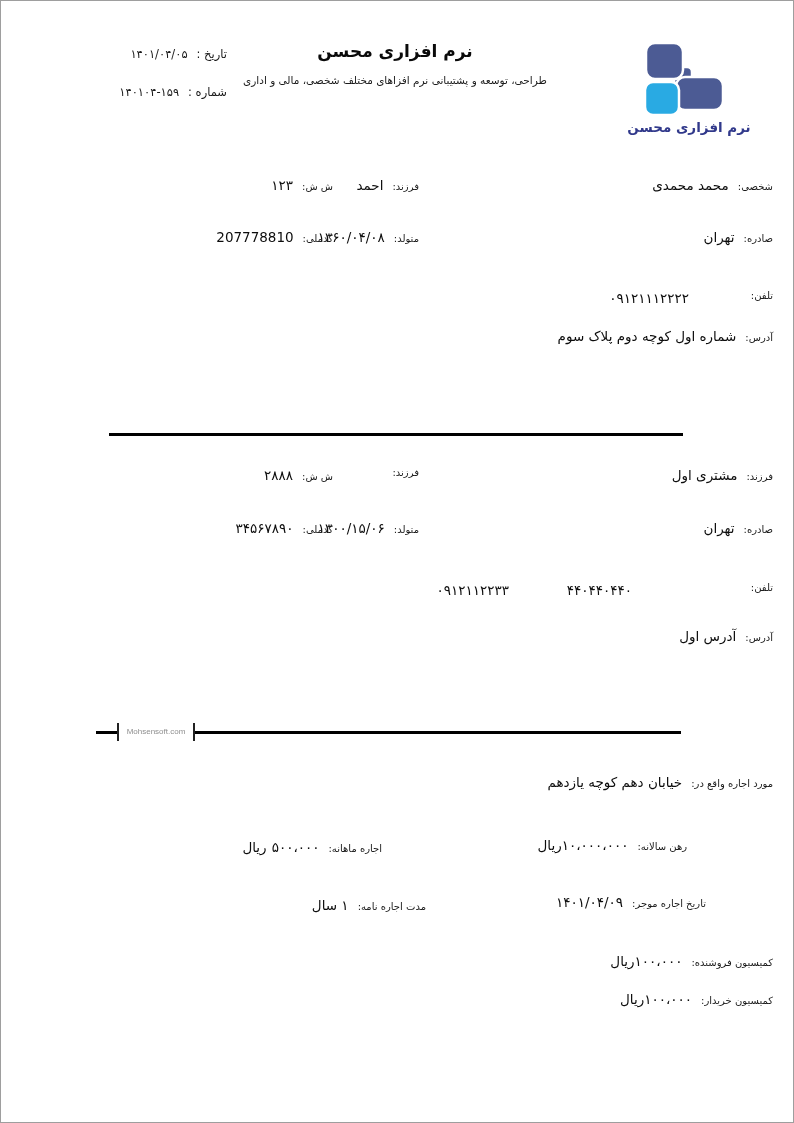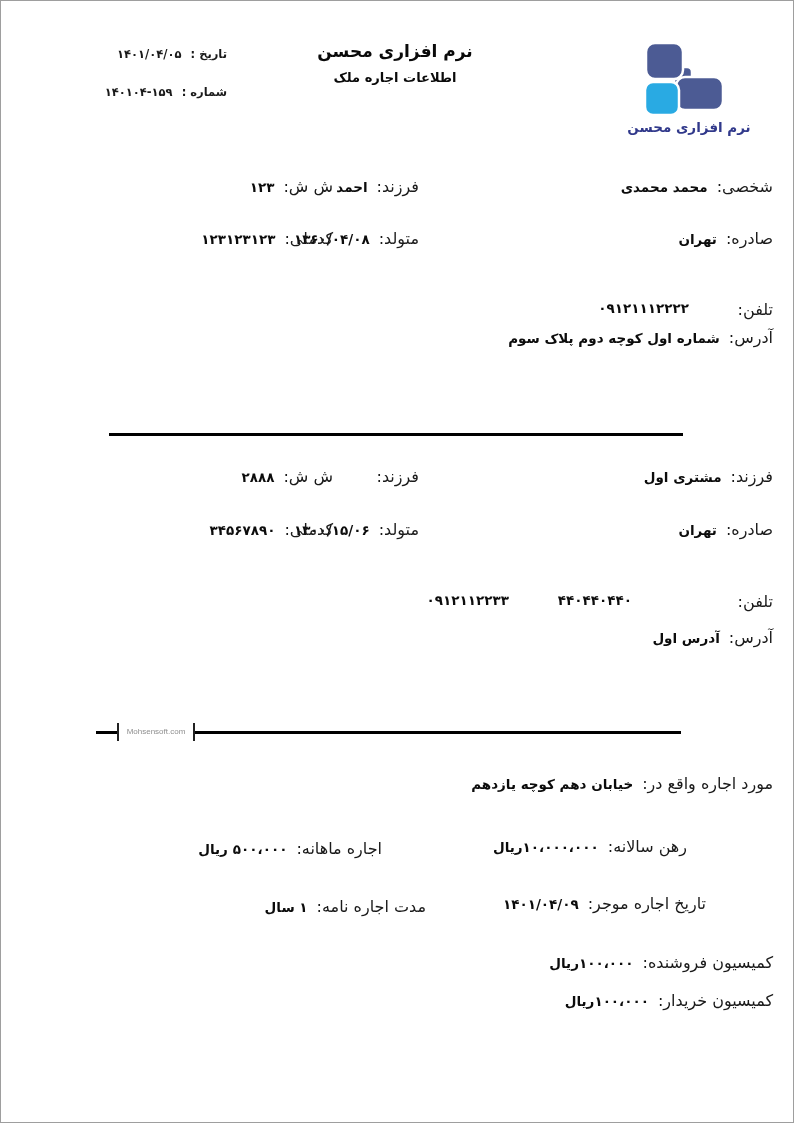--- a/index.html
+++ b/index.html
@@ -15,26 +15,26 @@
     overflow:hidden;
   }
   .pair {
     position:absolute;
     display:flex;
     align-items:baseline;
     gap:9px;
     white-space:nowrap;
   }
   .row { position:absolute; left:0; right:0; height:22px; }
-  .row .lbl, .row .val { position:absolute; top:18px; white-space:nowrap; }
-  .lbl { font-size:16px; color:#1a1a1a; font-weight:normal; }
-  .val { font-size:13.5px; font-weight:bold; color:#0c0c0c; }
+  .row .lbl, .row .val { position:absolute; top:8px; white-space:nowrap; }
+  .lbl { font-size:10px; color:#1a1a1a; font-weight:normal; }
+  .val { font-size:13.5px; font-weight:normal; color:#0c0c0c; }
   .money { display:inline-flex; direction:rtl; gap:0; align-items:baseline; }
   .money.sp { gap:5px; }
-  .hpair .lbl, .hpair .hval { font-size:11.5px;font-weight:bold; }
+  .hpair .lbl, .hpair .hval { font-size:11.5px; }
   .hval { font-weight:normal; color:#1a1a1a; }
   .header-center {
     position:absolute; top:40px; right:238px; width:320px;
     text-align:center;
   }
   .company-name { font-size:17px; font-weight:bold; color:#0a0a0a; }
   .company-tagline { font-size:10.5px; margin-top:13px; color:#1a1a1a; }
   .document-title { font-size:13px; font-weight:bold; margin-top:9px; color:#0a0a0a; }
   .logo-wrap { position:absolute; top:30px; right:34px; width:140px; height:112px; }
   .logo-caption {
@@ -60,21 +60,21 @@
     <span class="lbl">تاریخ :</span>
     <span class="hval" dir="ltr">۱۴۰۱/۰۴/۰۵</span>
   </div>
   <div class="pair hpair" style="top:84px; right:566px">
     <span class="lbl">شماره :</span>
     <span class="hval" dir="ltr">۱۴۰۱۰۴-۱۵۹</span>
   </div>
 
   <div class="header-center">
     <div class="company-name">نرم افزاری محسن</div>
-    <div class="document-title">اطلاعات اجاره ملک</div>
+    <div class="company-tagline">طراحی، توسعه و پشتیبانی نرم افزاهای مختلف شخصی، مالی و اداری</div>
   </div>
 
   <div class="logo-wrap">
     <svg width="140" height="86" viewBox="0 0 140 86">
       <rect x="55" y="36" width="18" height="18" rx="5" stroke="#fff" stroke-width="2.5" fill="#4c5b94"></rect>
       <rect x="27" y="12" width="37" height="36" rx="9" stroke="#fff" stroke-width="2.5" fill="#4c5b94"></rect>
       <rect x="57" y="46" width="47" height="33" rx="9" stroke="#fff" stroke-width="2.5" fill="#4c5b94"></rect>
       <rect x="26" y="51" width="34" height="33" rx="8" stroke="#fff" stroke-width="2.5" fill="#29aae3"></rect>
     </svg>
     <div class="logo-caption">نرم افزاری محسن</div>
@@ -96,21 +96,21 @@
   <div class="pair" style="top:228px; right:20px">
     <span class="lbl">صادره:</span>
     <span class="val">تهران</span>
   </div>
   <div class="pair" style="top:228px; right:374px">
     <span class="lbl">متولد:</span>
     <span class="val" dir="ltr">۱۳۶۰/۰۴/۰۸</span>
   </div>
   <div class="pair" style="top:228px; right:460px">
     <span class="lbl">کدملی:</span>
-    <span class="val" dir="ltr">۱۲۳۱۲۳۱۲۳</span>
+    <span class="val" dir="ltr">207778810</span>
   </div>
 
   <div class="row" style="top:281px">
     <span class="lbl" style="right:20px">تلفن:</span>
     <span class="val" dir="ltr" style="right:104px">۰۹۱۲۱۱۱۲۲۲۲</span>
   </div>
 
   <div class="pair" style="top:327px; right:20px">
     <span class="lbl">آدرس:</span>
     <span class="val">شماره اول کوچه دوم پلاک سوم</span>

